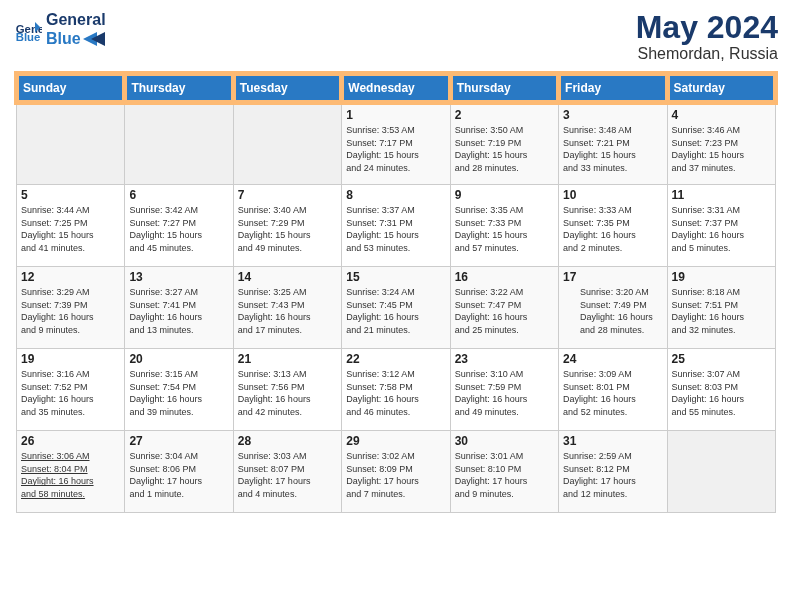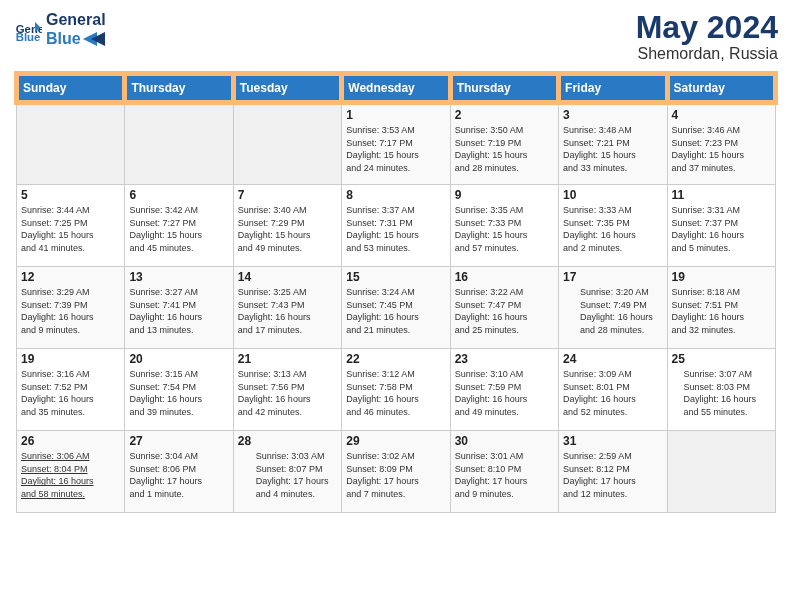--- a/index.html
+++ b/index.html
@@ -300,21 +300,21 @@
           </td>
           <td>
             <div class="day-number">24</div>
             <div class="day-info" style="white-space: pre-line;">Sunrise: 3:09 AM
 Sunset: 8:01 PM
 Daylight: 16 hours
 and 52 minutes.</div>
           </td>
           <td>
             <div class="day-number">25</div>
-            <div class="day-info" style="white-space: pre-line; margin-left: 12px;">Sunrise: 3:07 AM
+            <div class="day-info" style="white-space: pre-line;">Sunrise: 3:07 AM
 Sunset: 8:03 PM
 Daylight: 16 hours
 and 55 minutes.</div>
           </td>
         </tr>
         <tr>
           <td>
             <div class="day-number">26</div>
             <div class="day-info" style="white-space: pre-line; text-decoration: underline;">Sunrise: 3:06 AM
 Sunset: 8:04 PM
@@ -323,21 +323,21 @@
           </td>
           <td>
             <div class="day-number">27</div>
             <div class="day-info" style="white-space: pre-line;">Sunrise: 3:04 AM
 Sunset: 8:06 PM
 Daylight: 17 hours
 and 1 minute.</div>
           </td>
           <td>
             <div class="day-number">28</div>
-            <div class="day-info" style="white-space: pre-line; margin-left: 18px;">Sunrise: 3:03 AM
+            <div class="day-info" style="white-space: pre-line;">Sunrise: 3:03 AM
 Sunset: 8:07 PM
 Daylight: 17 hours
 and 4 minutes.</div>
           </td>
           <td>
             <div class="day-number">29</div>
             <div class="day-info" style="white-space: pre-line;">Sunrise: 3:02 AM
 Sunset: 8:09 PM
 Daylight: 17 hours
 and 7 minutes.</div>

